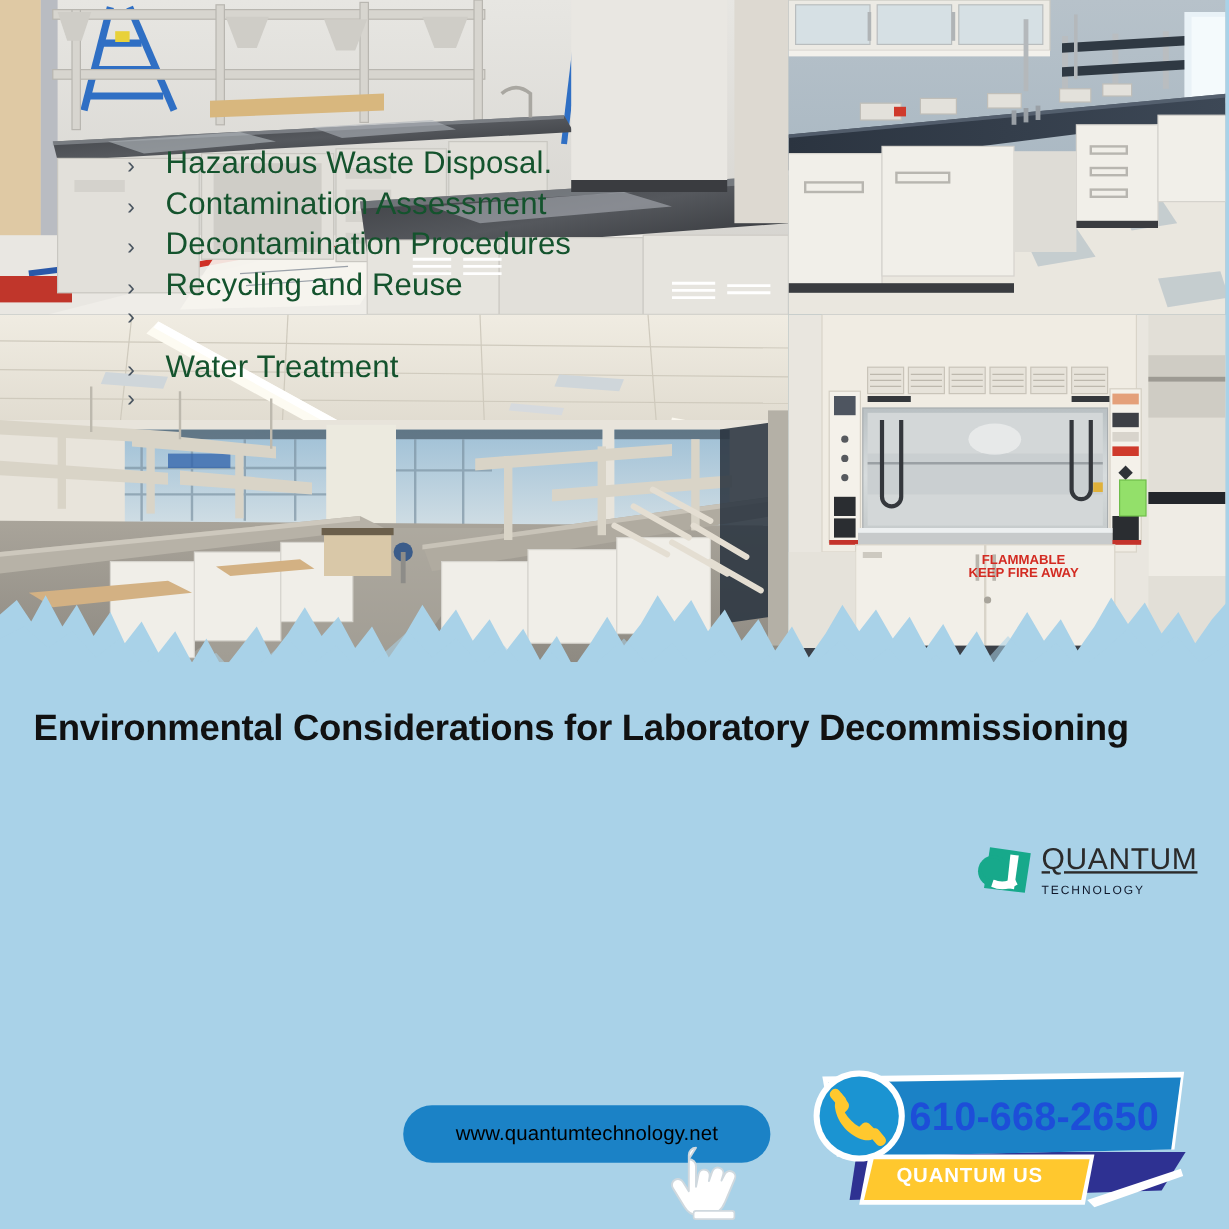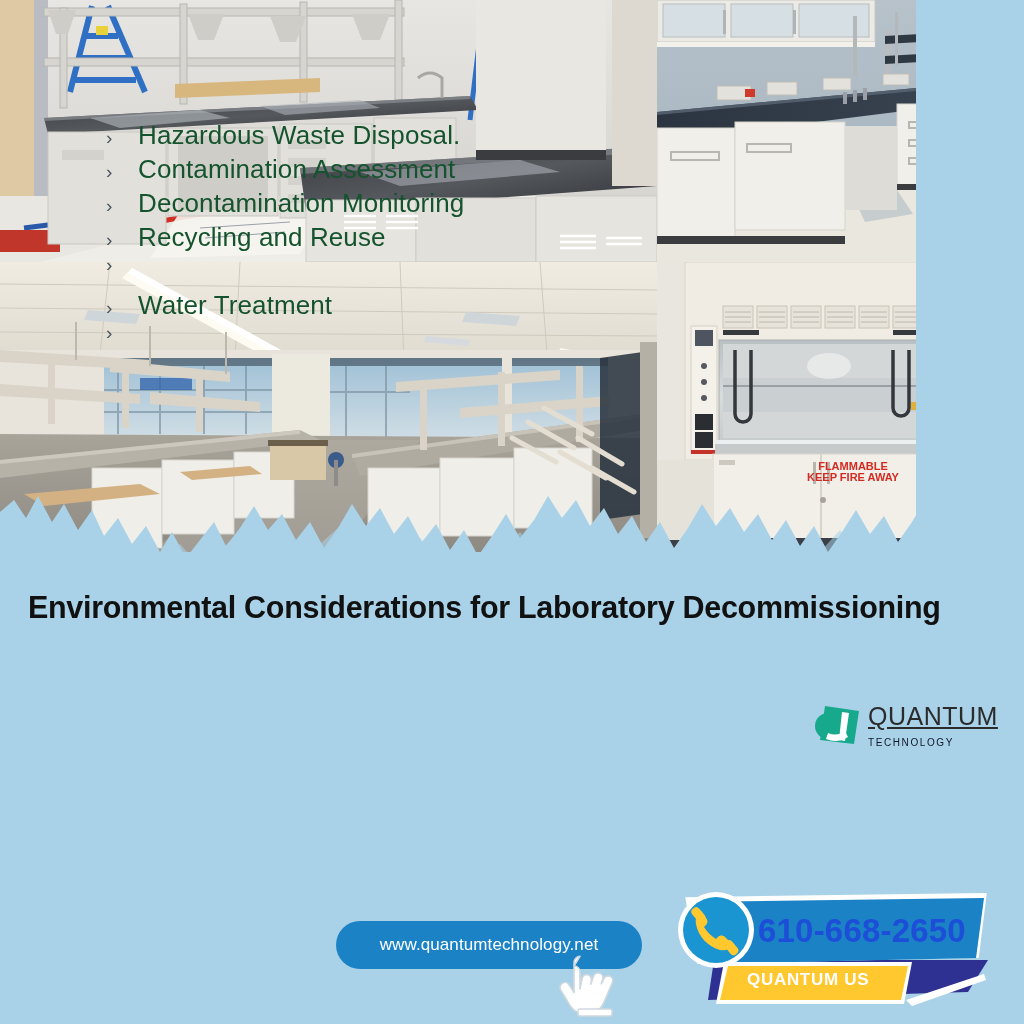--- a/index.html
+++ b/index.html
@@ -17,21 +17,21 @@
     width: 1024px;
     height: 1024px;
     background: #A9D2E8;
     overflow: hidden;
   }
 
   
   .collage {
     position: absolute;
     top: 0; left: 0;
-    width: 916px;
+    width: 1021px;
     height: 552px;
     overflow: hidden;
   }
 
   .photo {
     position: absolute;
     overflow: hidden;
     background: #c9c7c0;
   }
 
@@ -139,21 +139,21 @@
     width: 306px;
     height: 48px;
     border-radius: 24px;
     background: #1B82C6;
     display: flex;
     align-items: center;
     justify-content: center;
     cursor: pointer;
   }
   .site-pill-label {
-    color: #ffffff;
+    color: #000000;
     font-size: 17px;
     letter-spacing: 0.1px;
   }
 
   .cursor-hand {
     position: absolute;
     left: 548px;
     top: 952px;
     width: 86px;
     height: 72px;
@@ -659,21 +659,21 @@
     <li class="bullet-row">
       <span class="chev">›</span>
       <span class="bullet-label">Hazardous Waste Disposal.</span>
     </li>
     <li class="bullet-row">
       <span class="chev">›</span>
       <span class="bullet-label">Contamination Assessment</span>
     </li>
     <li class="bullet-row">
       <span class="chev">›</span>
-      <span class="bullet-label">Decontamination Monitoring</span>
+      <span class="bullet-label">Decontamination Procedures</span>
     </li>
     <li class="bullet-row">
       <span class="chev">›</span>
       <span class="bullet-label">Recycling and Reuse</span>
     </li>
     <li class="bullet-row">
       <span class="chev">›</span>
     </li>
     <li class="bullet-row">
       <span class="chev">›</span>

